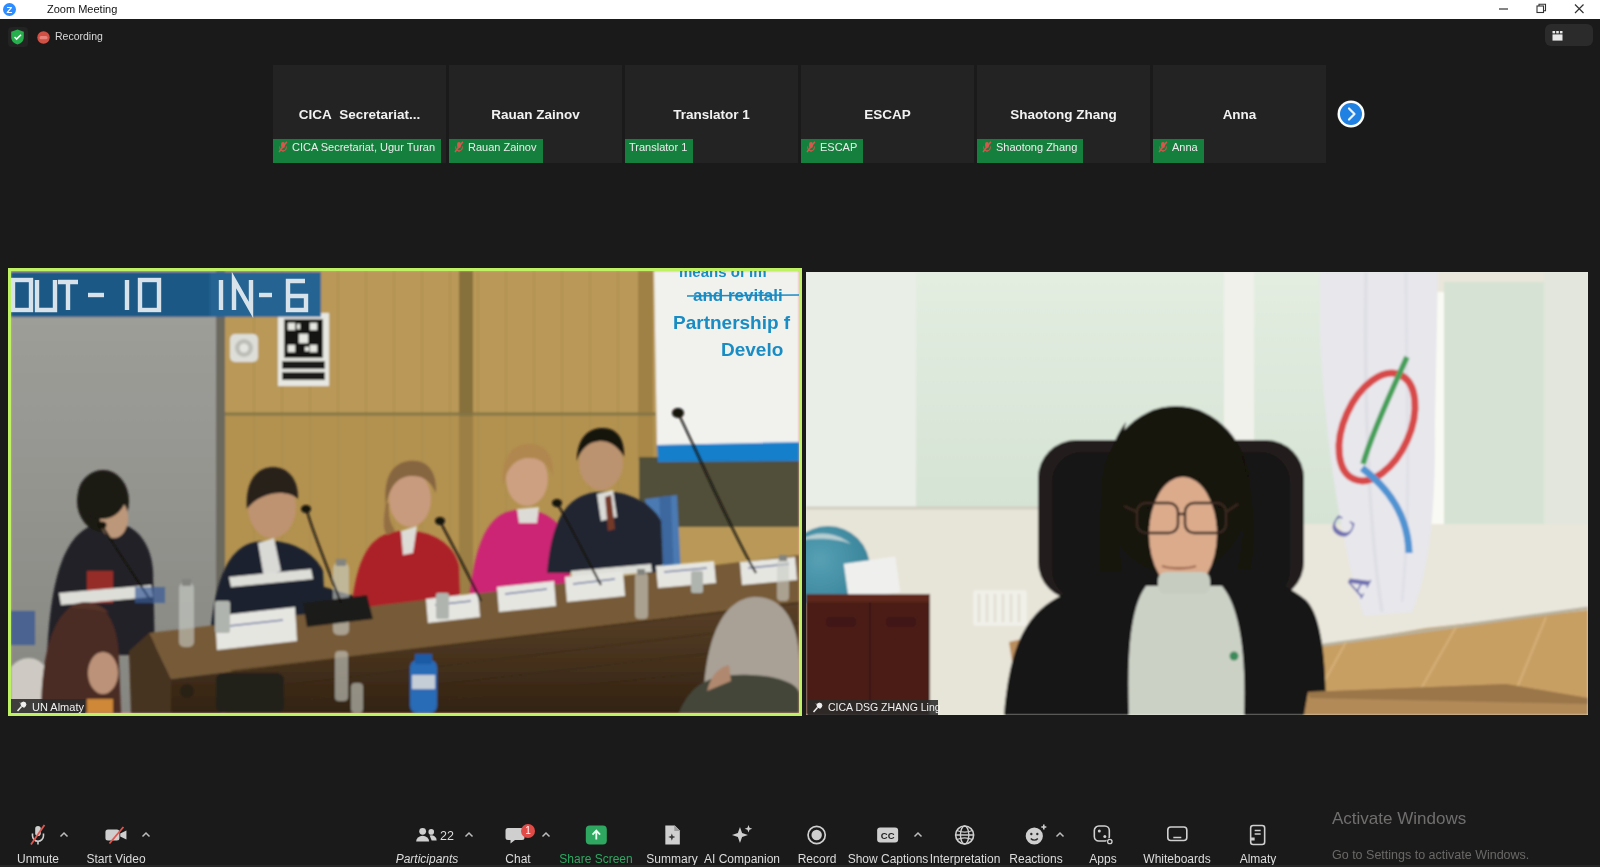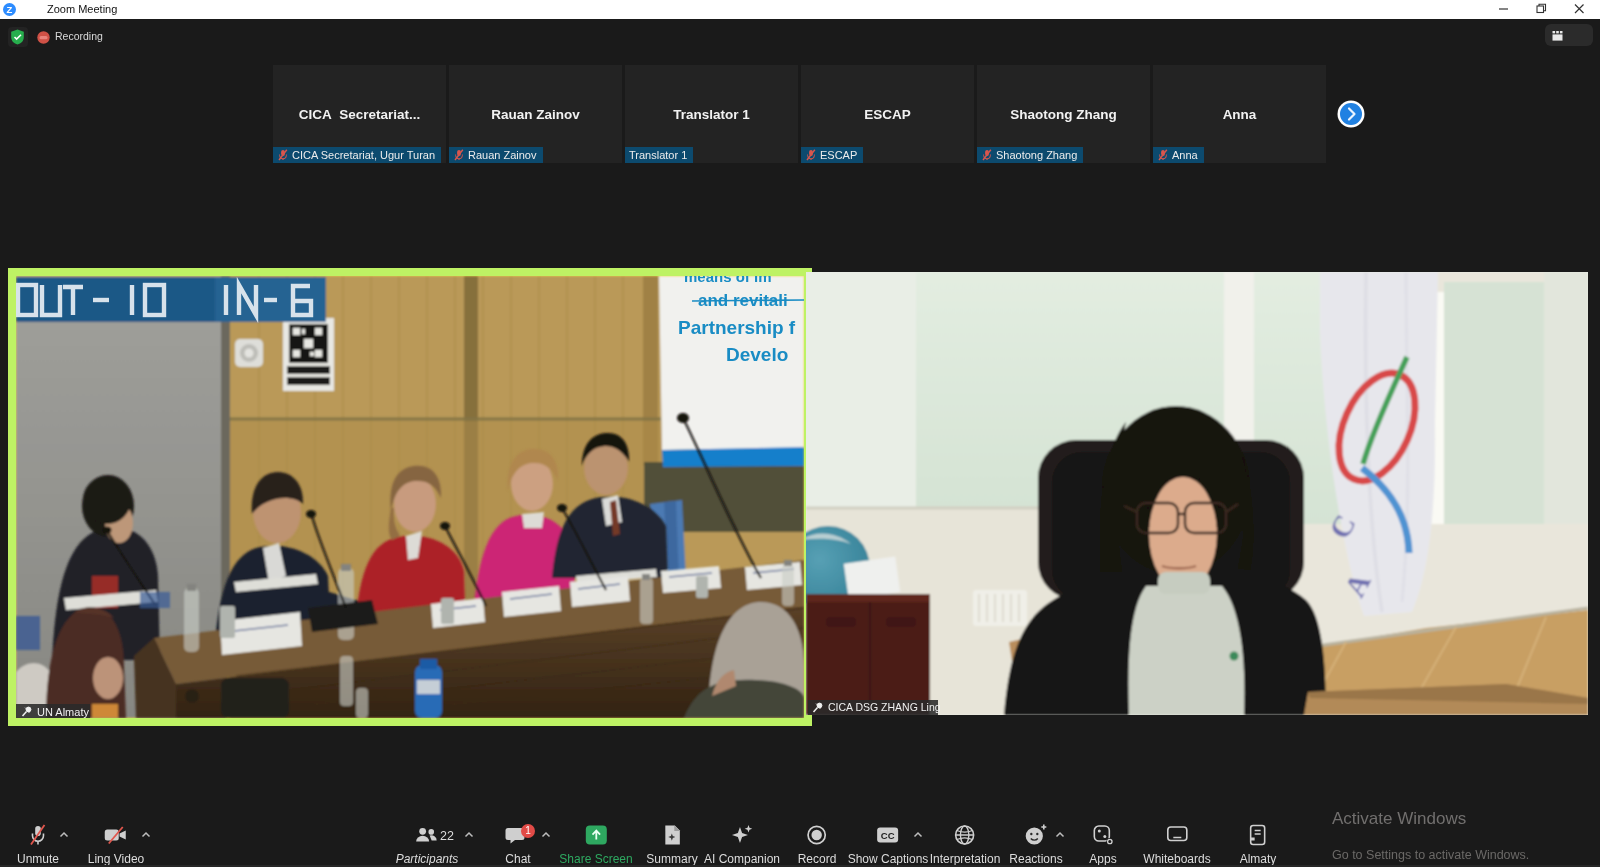--- a/index.html
+++ b/index.html
@@ -41,21 +41,21 @@
   <rect x="0.5" y="0" width="2.6" height="2.4" fill="#e8e8e8"></rect>
     <rect x="4.2" y="0" width="2.6" height="2.4" fill="#e8e8e8"></rect>
     <rect x="7.9" y="0" width="2.6" height="2.4" fill="#e8e8e8"></rect>
   <rect x="0.5" y="3.4" width="10" height="6.2" fill="#e8e8e8"></rect>
 </svg>
 <div class="abs" style="left:1654px;top:29px;font-size:15px;color:#e8e8e8;">View</div>
 
 <style>
  .tile{position:absolute;top:65px;width:173px;height:98px;background:#232323;}
  .tname{position:absolute;left:0;top:42px;width:100%;text-align:center;font-size:13.5px;font-weight:bold;color:#f2f2f2;}
- .tlabel{position:absolute;left:0;bottom:0;height:16px;background:#0c4a6e;color:#ececec;font-size:11px;line-height:16px;padding:0 6px 0 4px;display:flex;align-items:center;gap:3px;white-space:nowrap;}
+ .tlabel{position:absolute;left:0;bottom:0;height:16px;background:#15803d;color:#ececec;font-size:11px;line-height:16px;padding:0 6px 8px 4px;display:flex;align-items:center;gap:3px;white-space:nowrap;}
  .micr{width:12px;height:12px;flex:0 0 12px;}
 </style>
 <div class="tile" style="left:273px;">
     <div class="tname">CICA&nbsp; Secretariat...</div>
   <div class="tlabel"><svg class="micr" viewBox="0 0 12 12">
         <rect x="4.1" y="1" width="3.8" height="6" rx="1.9" fill="#d8564d"></rect>
         <path d="M2.6 5.5 v1 a3.4 3.4 0 0 0 6.8 0 v-1" fill="none" stroke="#d8564d" stroke-width="1"></path>
         <line x1="6" y1="9.6" x2="6" y2="11" stroke="#d8564d" stroke-width="1"></line>
         <line x1="9.8" y1="0.8" x2="2" y2="11" stroke="#d8564d" stroke-width="1.4"></line>
       </svg>CICA Secretariat, Ugur Turan</div>
@@ -100,21 +100,21 @@
         <line x1="9.8" y1="0.8" x2="2" y2="11" stroke="#d8564d" stroke-width="1.4"></line>
       </svg>Anna</div>
   </div>
 
 <svg class="abs" style="left:1337px;top:100px;" width="28" height="28" viewBox="0 0 28 28">
   <circle cx="14" cy="14" r="13.5" fill="#fff"></circle>
   <circle cx="14" cy="14" r="11" fill="#2081e2"></circle>
   <path d="M12 8.5 L17.5 14 L12 19.5" fill="none" stroke="#eaf4ff" stroke-width="2.2" stroke-linecap="round" stroke-linejoin="round"></path>
 </svg>
 
-<div class="abs" style="left:8px;top:268px;width:788px;height:442px;border:8px solid #bef264;background:#fde047;overflow:hidden;" id="leftvid">
+<div class="abs" style="left:8px;top:268px;width:788px;height:442px;border:3px solid #bef264;background:#fca5a5;overflow:hidden;" id="leftvid">
 <svg width="788" height="442" viewBox="0 0 788 442">
 <defs>
  <linearGradient id="gwall" x1="0" y1="0" x2="0" y2="1">
           <stop offset="0" stop-color="#a9a9a5"></stop>
           <stop offset="1" stop-color="#8e8e8a"></stop>
         </linearGradient>
  <linearGradient id="gdeskf" x1="0" y1="0" x2="0" y2="1">
           <stop offset="0" stop-color="#5f442a"></stop>
           <stop offset="1" stop-color="#342414"></stop>
         </linearGradient>
@@ -456,21 +456,21 @@
 </div>
 <svg class="caret" width="10" height="7" viewBox="0 0 10 7" style="left:59px;">
     <path d="M1.5 5.5 L5 2 L8.5 5.5" fill="none" stroke="#bdbdbd" stroke-width="1.5"></path>
   </svg>
 <div class="ctl" style="left:116px;transform:translateX(-50%);">
   <svg width="26" height="24" viewBox="0 0 26 24">
       <rect x="2" y="6.5" width="14" height="11" rx="2.5" fill="#cfcfcf"></rect>
       <path d="M16.8 10.5 L23 7.5 v9 L16.8 13.5 Z" fill="#cfcfcf"></path>
       <line x1="20" y1="4" x2="6" y2="20.5" stroke="#e0564d" stroke-width="1.8"></line>
     </svg>
-  <div class="lb">Ling Video</div>
+  <div class="lb">Start Video</div>
 </div>
 <svg class="caret" width="10" height="7" viewBox="0 0 10 7" style="left:141px;">
     <path d="M1.5 5.5 L5 2 L8.5 5.5" fill="none" stroke="#bdbdbd" stroke-width="1.5"></path>
   </svg>
 <div class="ctl" style="left:427px;transform:translateX(-50%);font-style:italic;">
   <svg width="26" height="24" viewBox="0 0 26 24">
       <circle cx="9" cy="8.3" r="3.4" fill="#cfcfcf"></circle>
       <path d="M2.5 18.5 a6.5 5.8 0 0 1 13 0 Z" fill="#cfcfcf"></path>
       <circle cx="17.6" cy="8.9" r="2.8" fill="#cfcfcf"></circle>
       <path d="M16 12.6 a5.3 5 0 0 1 7 4.9 h-5" fill="#cfcfcf"></path>

